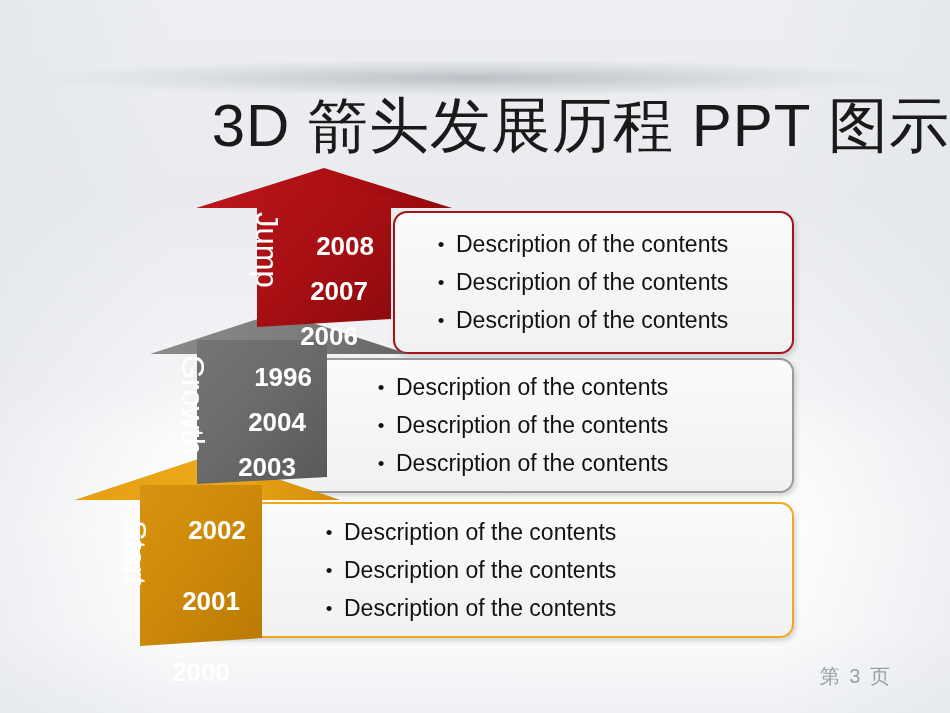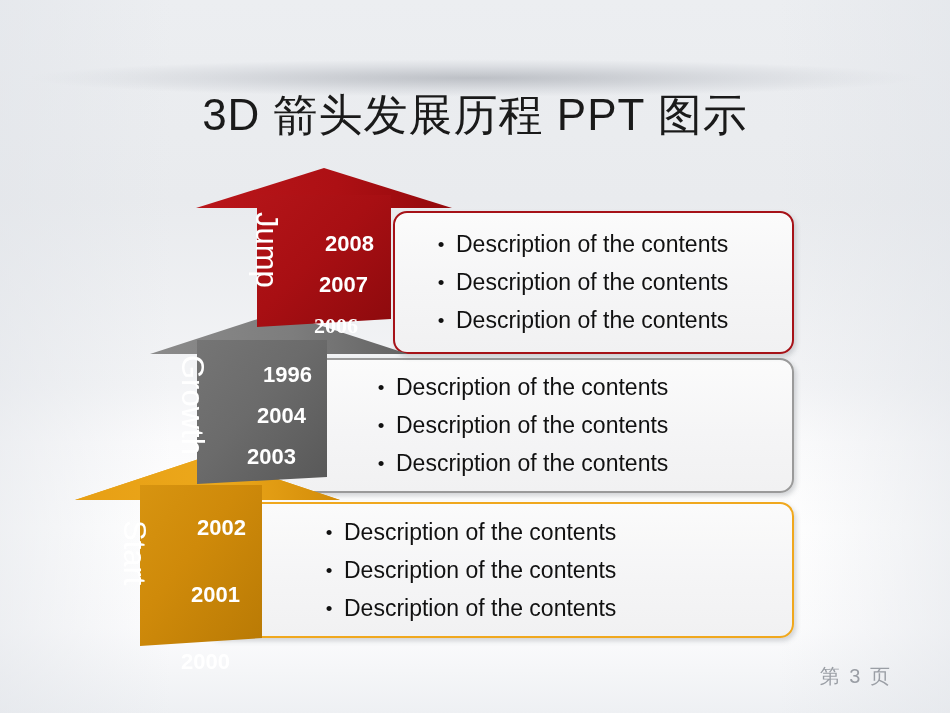--- a/index.html
+++ b/index.html
@@ -30,22 +30,22 @@
     background: linear-gradient(90deg, rgba(225,228,233,0.55) 0%, rgba(255,255,255,0) 18%, rgba(255,255,255,0) 82%, rgba(225,228,233,0.55) 100%);
     pointer-events: none;
   }
 
   
   #title {
     position: absolute;
     top: 86px;
     left: 0;
     width: 950px;
-    text-align: center;
-    font-size: 44px;
+    text-align: right;
+    font-size: 60px;
     font-weight: 400;
     letter-spacing: 1px;
     color: #1a1a1a;
     white-space: nowrap;
   }
 
   
   .content-box {
     position: absolute;
     box-sizing: border-box;
@@ -122,38 +122,38 @@
   #label-jump   { left: 282px; top: 212px; }
   #label-growth { left: 208px; top: 355px; }
   #label-start  { left: 150px; top: 520px; }
 
   
   .years {
     position: absolute;
     display: flex;
     flex-direction: column;
     color: #ffffff;
-    font-size: 22px;
+    font-size: 26px;
     font-weight: bold;
     text-align: right;
     line-height: 1;
   }
   .years .year {
     margin-bottom: 19px;
   }
   .years .year:last-child { margin-bottom: 0; }
 
   #years-red    { left: 284px; top: 233px; width: 90px; }
   #years-gray   { left: 222px; top: 364px; width: 90px; }
   #years-orange { left: 156px; top: 517px; width: 90px; gap: 26px; }
 
   
   #years-red .year:nth-child(1)    { padding-right: 0px; }
   #years-red .year:nth-child(2)    { padding-right: 6px; }
-  #years-red .year:nth-child(3)    { padding-right: 16px; font-family: Liberation Serif, serif; }
+  #years-red .year:nth-child(3)    { padding-right: 16px; }
   #years-gray .year:nth-child(1)   { padding-right: 0px; }
   #years-gray .year:nth-child(2)   { padding-right: 6px; }
   #years-gray .year:nth-child(3)   { padding-right: 16px; }
   #years-orange .year:nth-child(1) { padding-right: 0px; }
   #years-orange .year:nth-child(2) { padding-right: 6px; }
   #years-orange .year:nth-child(3) { padding-right: 16px; }
 
   
   #footer {
     position: absolute;

